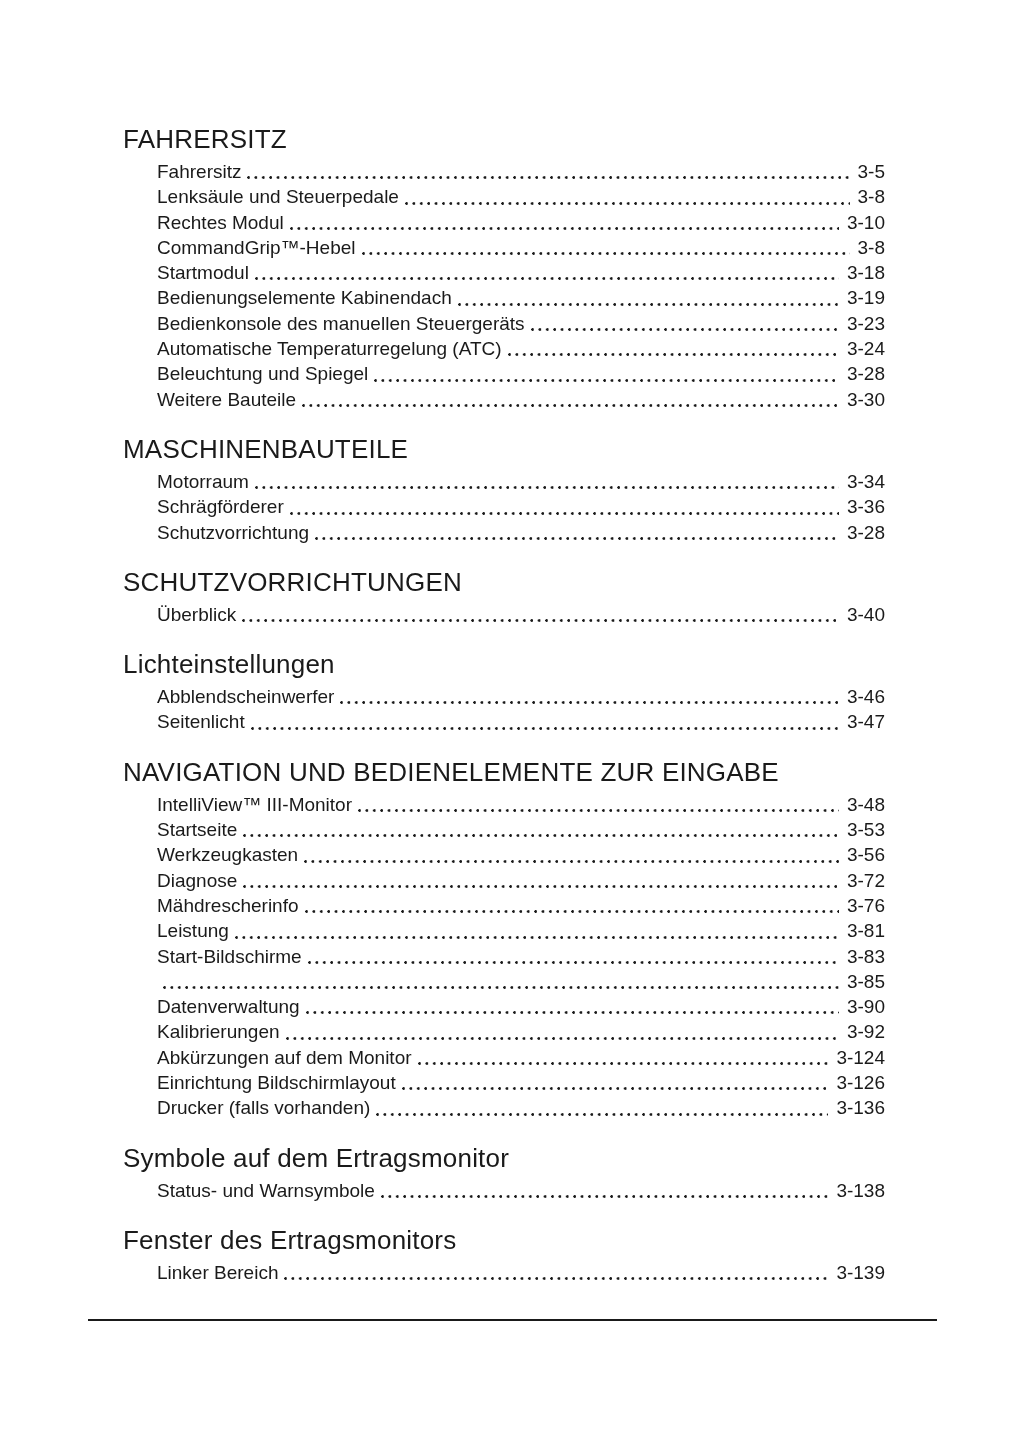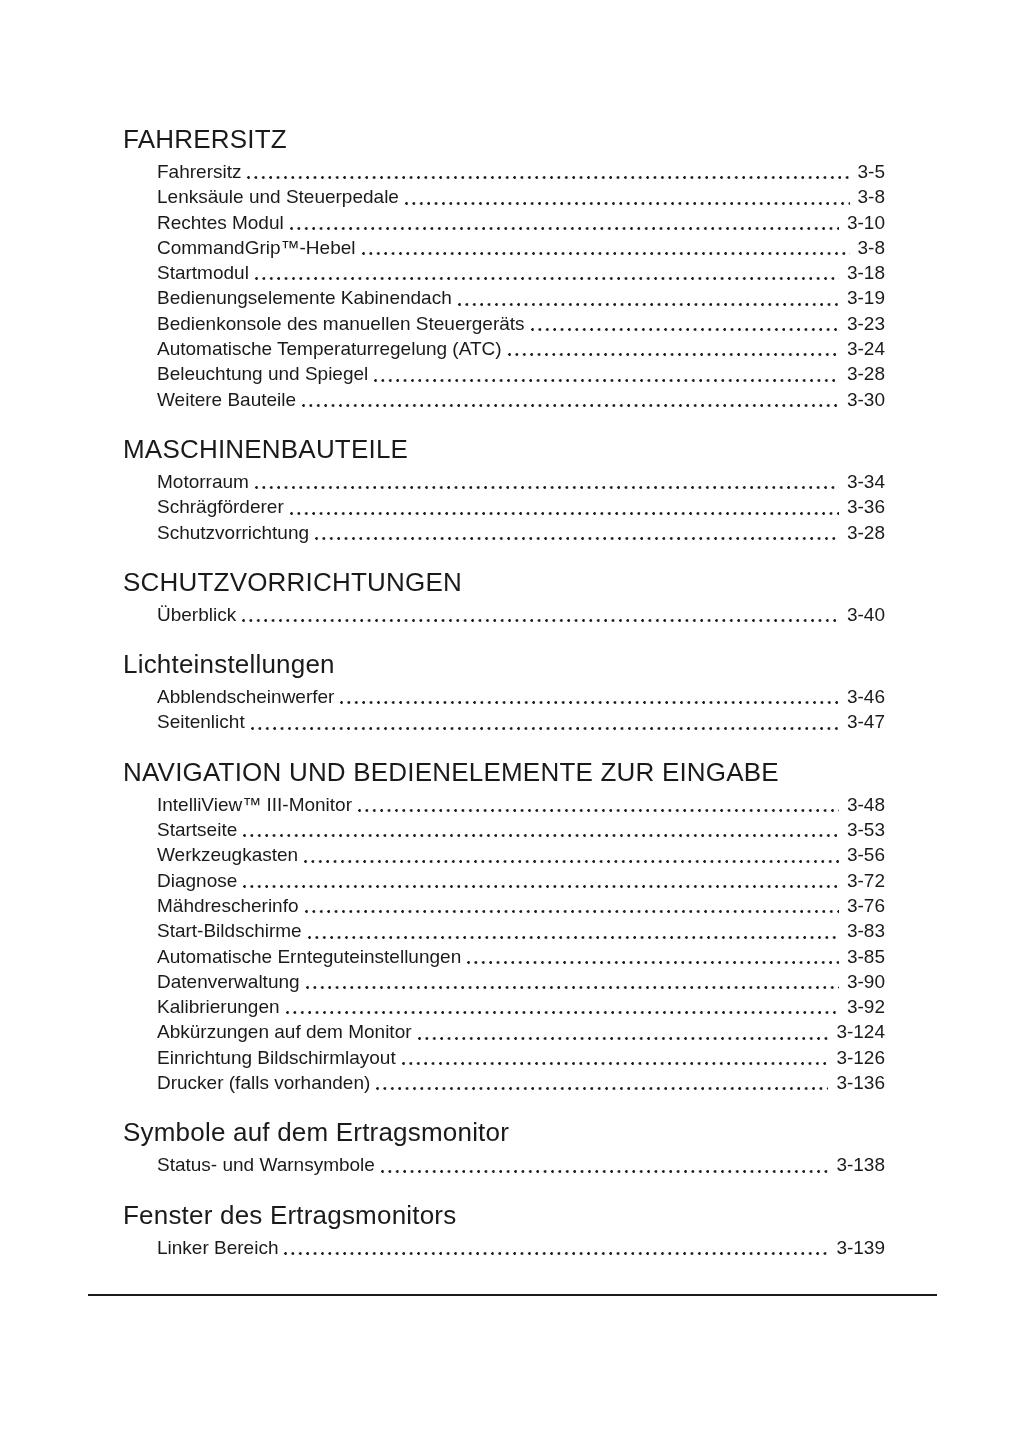--- a/index.html
+++ b/index.html
@@ -181,26 +181,30 @@
             <span class="entry-title">Diagnose</span>
             <span class="dots"></span>
             <span class="entry-page">3-72</span>
           </div>
           <div class="toc-entry">
             <span class="entry-title">Mähdrescherinfo</span>
             <span class="dots"></span>
             <span class="entry-page">3-76</span>
           </div>
           <div class="toc-entry">
+            <span class="entry-title">Leistung</span>
+            <span class="dots"></span>
+            <span class="entry-page">3-81</span>
+          </div>
+          <div class="toc-entry">
             <span class="entry-title">Start-Bildschirme</span>
             <span class="dots"></span>
             <span class="entry-page">3-83</span>
           </div>
           <div class="toc-entry">
-            <span class="entry-title">Automatische Ernteguteinstellungen</span>
             <span class="dots"></span>
             <span class="entry-page">3-85</span>
           </div>
           <div class="toc-entry">
             <span class="entry-title">Datenverwaltung</span>
             <span class="dots"></span>
             <span class="entry-page">3-90</span>
           </div>
           <div class="toc-entry">
             <span class="entry-title">Kalibrierungen</span>

